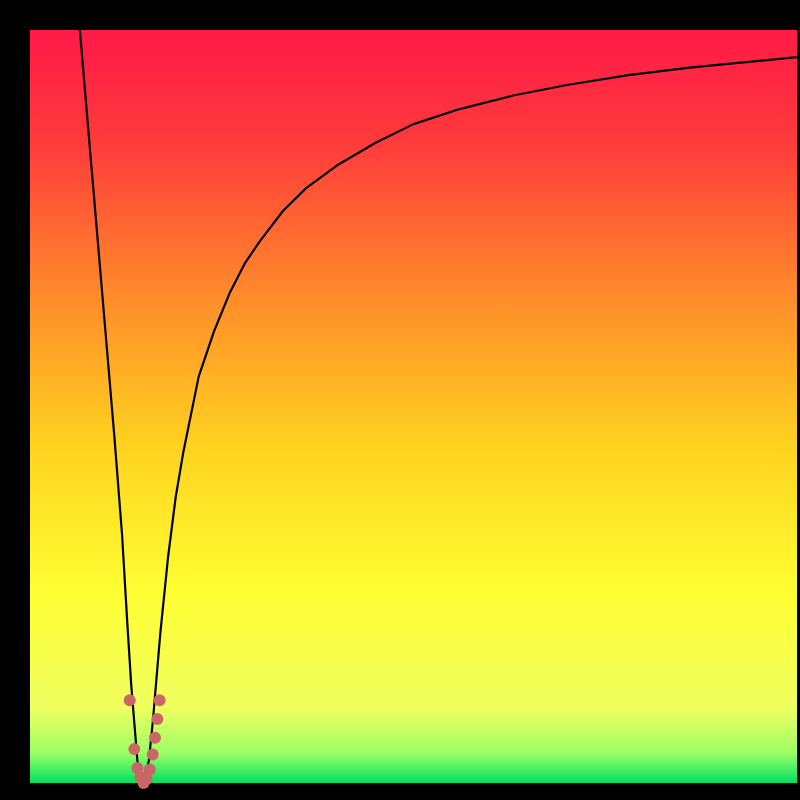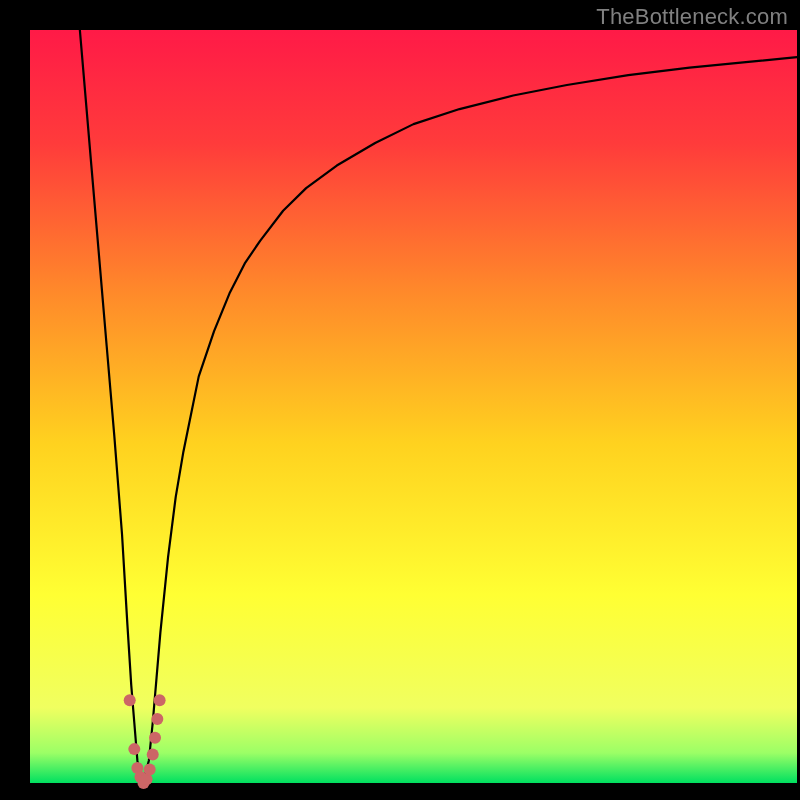--- a/index.html
+++ b/index.html
@@ -29,21 +29,20 @@
   svg {
     position: absolute;
     top: 0;
     left: 0;
   }
 </style>
 </head>
 <body>
 
 <div class="frame">
-  <div class="watermark">TheBottleneck.com</div>
 
   <svg id="chart-svg" width="800" height="800" viewBox="0 0 800 800">
     <defs>
       <linearGradient id="bg-grad" x1="0" y1="0" x2="0" y2="1">
           <stop offset="0.0%" stop-color="#ff1a47"></stop>
           <stop offset="15.0%" stop-color="#ff3b3b"></stop>
           <stop offset="35.0%" stop-color="#ff8a2a"></stop>
           <stop offset="55.0%" stop-color="#ffd21f"></stop>
           <stop offset="75.0%" stop-color="#ffff33"></stop>
           <stop offset="90.0%" stop-color="#f0ff60"></stop>

